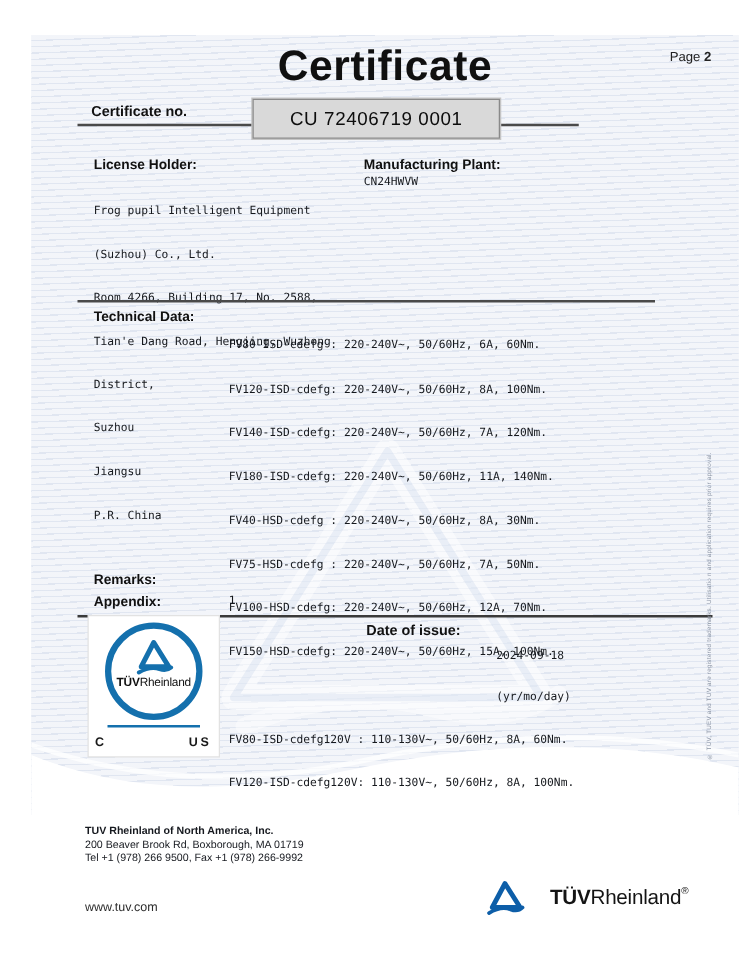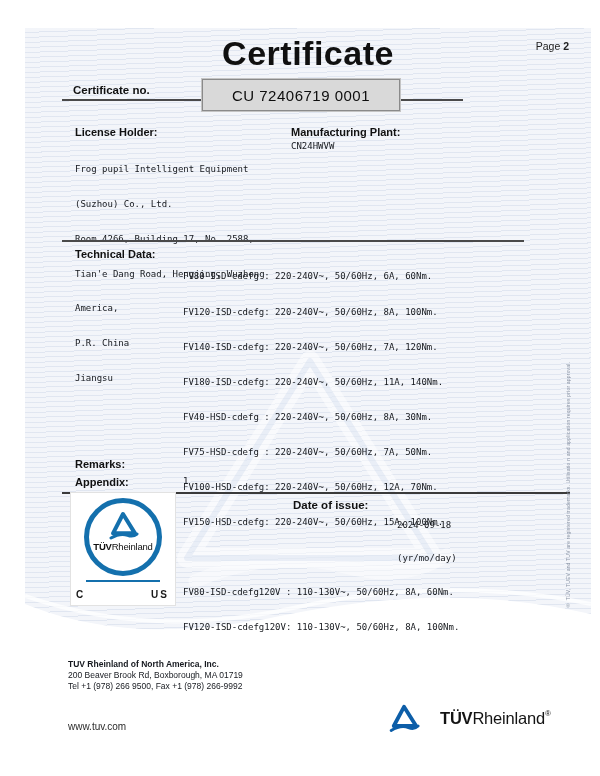--- a/index.html
+++ b/index.html
@@ -101,23 +101,24 @@
     <div class="certno-box">CU 72406719 0001</div>
 
     <div class="lbl" style="left:50px;top:98px;">License Holder:</div>
     <div class="lbl" style="left:266px;top:98px;">Manufacturing Plant:</div>
 
     <div class="mono addr">
       <div>Frog pupil Intelligent Equipment</div>
       <div>(Suzhou) Co., Ltd.</div>
       <div>Room 4266, Building 17, No. 2588,</div>
       <div>Tian'e Dang Road, Hengjing, Wuzhong</div>
-      <div>America,</div>
+      <div>District,</div>
+      <div>Suzhou</div>
+      <div>Jiangsu</div>
       <div>P.R. China</div>
-      <div>Jiangsu</div>
     </div>
     <div class="mono plant-val">CN24HWVW</div>
 
     <div class="rule rule-holder"></div>
 
     <div class="lbl" style="left:50px;top:220px;">Technical Data:</div>
 
     <div class="mono tech">
       <div>FV80-ISD-cdefg : 220-240V~, 50/60Hz, 6A, 60Nm.</div>
       <div>FV120-ISD-cdefg: 220-240V~, 50/60Hz, 8A, 100Nm.</div>

